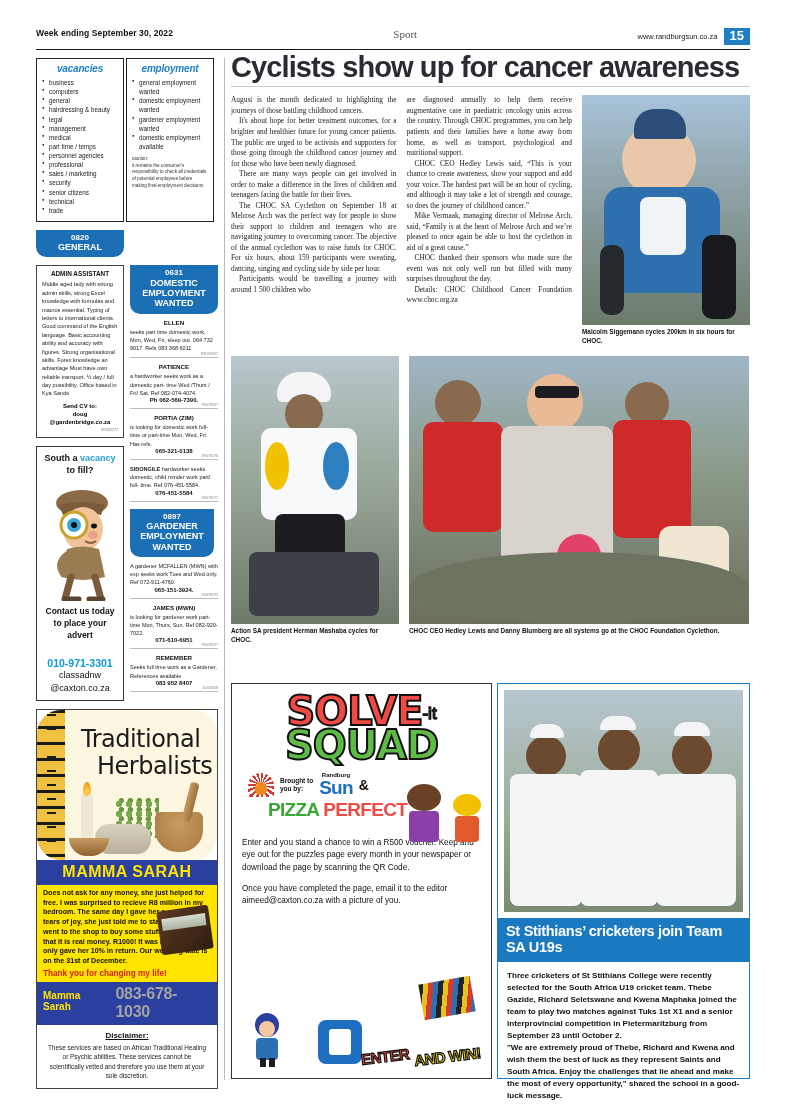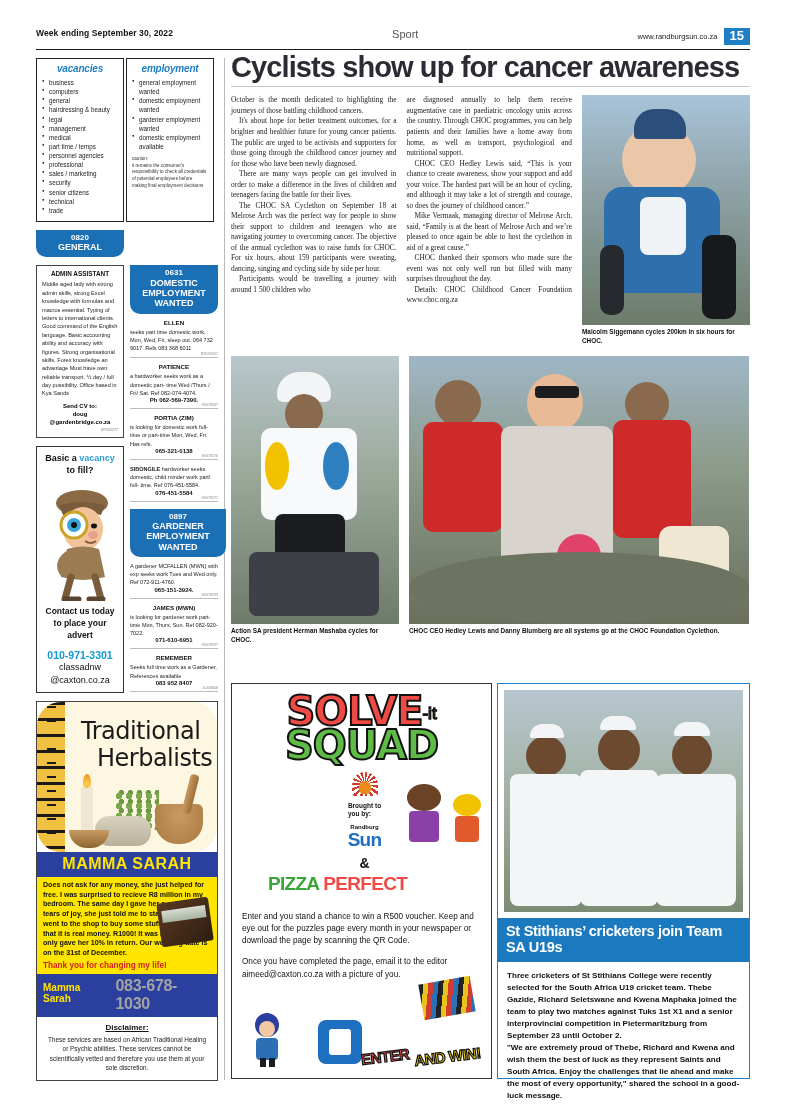--- a/index.html
+++ b/index.html
@@ -12,21 +12,21 @@
   }
   .page { position: relative; width: 786px; height: 1113px; padding: 0; }
 
   
   .masthead {
     position: absolute; left: 36px; top: 28px; width: 714px; height: 22px;
     border-bottom: 1.5px solid #1a1a1a;
     display: flex; align-items: flex-start; justify-content: space-between;
   }
   .masthead-left { font-size: 8.5px; font-weight: bold; color: #111; letter-spacing: .1px; }
-  .masthead-mid { font-size: 11px; color: #555; font-family: Liberation Sans, sans-serif; }
+  .masthead-mid { font-size: 11px; color: #555; font-family: Liberation Serif, serif; }
   .masthead-right { display: flex; align-items: center; gap: 6px; }
   .masthead-url { font-size: 7.5px; color: #222; }
   .pagenum {
     background: #1f7fc4; color: #fff; font-size: 13px; font-weight: bold;
     padding: 1px 6px 2px 6px; line-height: 1.1;
   }
 
   
   .vrule { position: absolute; width: 1px; background: #b9b9b9; }
 
@@ -71,21 +71,21 @@
   .listing .tx { font-size: 5.5px; color: #222; line-height: 1.5; }
   .listing .ph { text-align: center; font-size: 6px; font-weight: bold; color: #111; }
   .listing .rf { text-align: right; font-size: 3.6px; color: #888; border-bottom: .6px solid #bbb; padding-bottom:1px;}
 
   
   .vac-ad { border: 1px solid #333; padding: 6px 4px; text-align: center; background: #fff; }
   .vac-ad .l1 { font-size: 9px; font-weight: bold; color: #111; line-height: 1.3; }
   .vac-ad .l1 .hl { color: #2e9fd4; }
   .mascot { width: 82px; height: 120px; margin: 4px auto 2px auto; position: relative; }
   .vac-ad .l2 { font-size: 8.5px; font-weight: bold; color: #111; line-height: 1.45; margin-top: 4px; }
-  .vac-ad .l3 { font-size: 10.5px; font-weight: bold; color: #0f9ad6; margin-top: 8px; }
+  .vac-ad .l3 { font-size: 10.5px; font-weight: bold; color: #0f9ad6; margin-top: 16px; }
   .vac-ad .l4 { font-size: 9px; color: #111; line-height: 1.35; }
 
   
   .herb { border: 1px solid #444; background:#fff; }
   .herb-top {
     height: 150px; position: relative; overflow: hidden;
     background: linear-gradient(90deg,#f0c040 0 28px, #fdf6e0 28px 100%);
     border-radius: 24px;
   }
   .herb-title { position: absolute; left: 44px; top: 16px; font-size: 24px; color:#1a1a1a;
@@ -151,21 +151,21 @@
 
   
   .solve { position: absolute; left: 231px; top: 683px; width: 261px; height: 396px;
     border: 1.4px solid #333; background: #fff; padding: 8px 10px; overflow:hidden; }
   .solve-title { text-align:center; position:relative; }
   .solve-t1 { font-size: 40px; font-weight: bold; color:#ef4a43; -webkit-text-stroke: 2px #111;
     letter-spacing:-1px; font-family:"DejaVu Sans", sans-serif; line-height:.95; }
   .solve-it { font-size: 17px; color:#ffd400; -webkit-text-stroke: 1.4px #111; vertical-align: super; }
   .solve-t2 { font-size: 40px; font-weight: bold; color:#5dbb46; -webkit-text-stroke: 2px #111;
     letter-spacing:-1px; font-family:"DejaVu Sans", sans-serif; line-height:.95; margin-top:-4px;}
-  .brought { display:flex; align-items:center; gap:6px; margin-top: 8px; padding-left: 6px; flex-direction: column; }
+  .brought { display:flex; align-items:center; gap:6px; margin-top: 8px; padding-left: 6px; }
   .pizza-icon { width: 26px; height: 24px; border-radius: 14px 14px 3px 3px;
     background: repeating-conic-gradient(#d23b30 0 12deg, #fff 12deg 24deg); position: relative; }
   .pizza-icon:after{content:"";position:absolute;left:7px;top:9px;width:12px;height:13px;background:#f08a1b;border-radius:50% 50% 40% 40%;}
   .brought-txt { font-size: 6.5px; font-weight: bold; color:#111; line-height:1.2; }
   .sun-logo { text-align:center; line-height:1; }
   .sun-logo .rb { font-size: 6px; font-weight:bold; color:#111; display:block; }
   .sun-logo .sn { font-size: 19px; font-weight:bold; color:#1f6fc0; letter-spacing:-.8px; }
   .amp { font-size: 14px; color:#111; font-weight: bold; }
   .pizza-perfect { font-size: 19px; font-weight: bold; letter-spacing:-.7px; margin-top:2px; padding-left: 26px;}
   .pizza-perfect .g { color:#3aa636; } .pizza-perfect .r { color:#ef4a43; }
@@ -264,21 +264,21 @@
           <div class="ad-hd">ADMIN ASSISTANT</div>
           <div class="ad-body">Middle aged lady with strong admin skills, strong Excel knowledge with formulas and macros essential. Typing of letters to international clients. Good command of the English language. Basic accounting ability and accuracy with figures. Strong organisational skills. Forex knowledge an advantage Must have own reliable transport. ½ day / full day possibility. Office based in Kya Sands</div>
           <div class="ad-cta" style="white-space:pre-line;">Send CV to:
 doug
 @gardenbridge.co.za</div>
           <div class="ad-ref">EP032277</div>
         </div>
 
         <div class="vac-ad" style="margin-top:8px;">
           <div class="l1">
-            <span>Basic a </span><span class="hl">vacancy</span><span> to fill?</span>
+            <span>South a </span><span class="hl">vacancy</span><span> to fill?</span>
           </div>
           <div class="mascot">
             <svg viewBox="0 0 82 120" width="82" height="120" aria-hidden="true">
               <ellipse cx="41" cy="22" rx="26" ry="13" fill="#8a6a45"></ellipse>
               <path d="M18 24 q23 -6 46 0 l-4 10 q-19 -5 -38 0 z" fill="#7a5c3c"></path>
               <ellipse cx="42" cy="48" rx="20" ry="22" fill="#f0c39a"></ellipse>
               <circle cx="33" cy="44" r="13" fill="#fff" stroke="#c9a227" stroke-width="3"></circle>
               <circle cx="33" cy="44" r="7" fill="#3aa6d8"></circle>
               <circle cx="33" cy="44" r="3" fill="#111"></circle>
               <ellipse cx="53" cy="45" rx="3" ry="2.4" fill="#111"></ellipse>
@@ -321,21 +321,21 @@
           <div class="tx">is looking for domestic work full-time or part-time Mon, Wed, Fri. Has refs.</div>
           <div class="ph">065-321-0138</div>
           <div class="rf">S9078276</div>
         </div>
         <div class="listing">
           <div class="tx"><b>SIBONGILE</b> <span>hardworker seeks domestic, child minder work part/ full- time. Ref 076-451-5584.</span></div>
           <div class="ph">076-451-5584</div>
           <div class="rf">S9078277</div>
         </div>
 
-        <div class="bluebar" style="width:96px; margin-top:7px;">
+        <div class="bluebar" style="width:84px; margin-top:7px;">
           <span class="num">0897</span>
           <span class="lbl">GARDENER</span>
           <span class="lbl">EMPLOYMENT</span>
           <span class="lbl">WANTED</span>
         </div>
 
         <div class="listing">
           <div class="tx">A gardener MCFALLEN (MWN) with exp seeks work Tues and Wed only. Ref 072-911-4760.</div>
           <div class="ph">065-151-3924.</div>
           <div class="rf">S9078293</div>
@@ -386,21 +386,21 @@
       </div>
     </div>
   </div>
 
   <div class="article">
     <h1 class="headline">Cyclists show up for cancer awareness</h1>
     <div class="headline-rule"></div>
 
     <div class="art-cols">
       <div class="art-col">
-        <p class="first">October is the month dedicated to highlighting the journeys of those battling childhood cancers.</p>
+        <p class="first">August is the month dedicated to highlighting the journeys of those battling childhood cancers.</p>
         <p>It's about hope for better treatment outcomes, for a brighter and healthier future for young cancer patients. The public are urged to be activists and supporters for those going through the childhood cancer journey and for those who have been newly diagnosed.</p>
         <p>There are many ways people can get involved in order to make a difference in the lives of children and teenagers facing the battle for their lives.</p>
         <p>The CHOC SA Cyclethon on September 18 at Melrose Arch was the perfect way for people to show their support to children and teenagers who are navigating journey to overcoming cancer. The objective of the annual cyclethon was to raise funds for CHOC. For six hours, about 159 participants were sweating, dancing, singing and cycling side by side per hour.</p>
         <p>Participants would be travelling a journey with around 1 500 children who</p>
       </div>
       <div class="art-col">
         <p class="first">are diagnosed annually to help them receive augmentative care in paediatric oncology units across the country. Through CHOC programmes, you can help patients and their families have a home away from home, as well as transport, psychological and nutritional support.</p>
         <p>CHOC CEO Hedley Lewis said, “This is your chance to create awareness, show your support and add your voice. The hardest part will be an hour of cycling, and although it may take a lot of strength and courage, so does the journey of childhood cancer.”</p>
         <p>Mike Vermaak, managing director of Melrose Arch, said, “Family is at the heart of Melrose Arch and we’re pleased to once again be able to host the cyclethon in aid of a great cause.”</p>
         <p>CHOC thanked their sponsors who made sure the event was not only well run but filled with many surprises throughout the day.</p>

